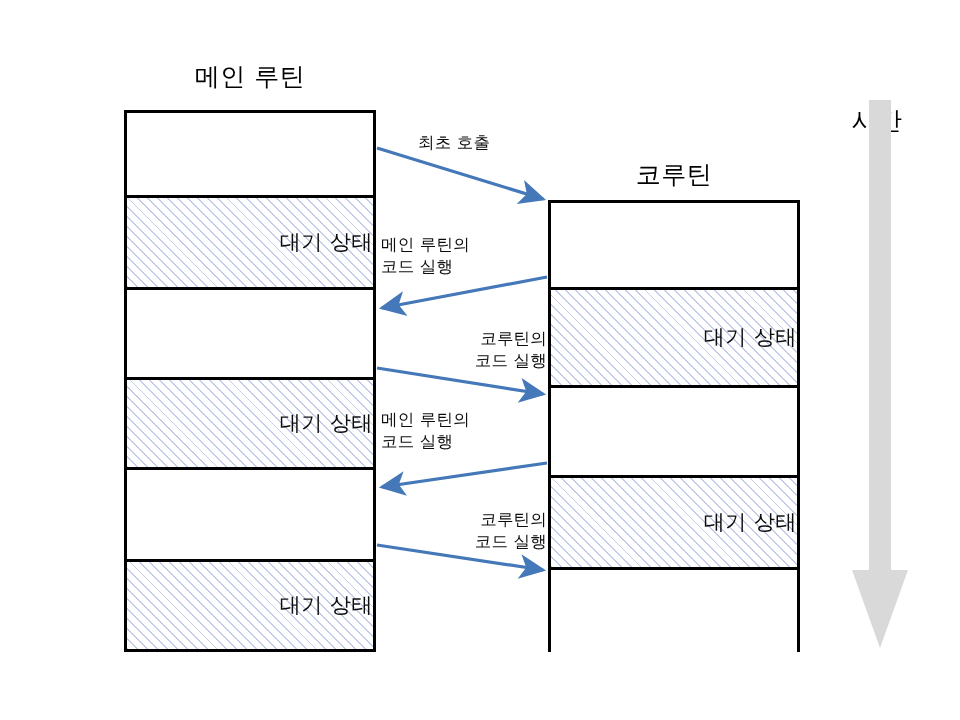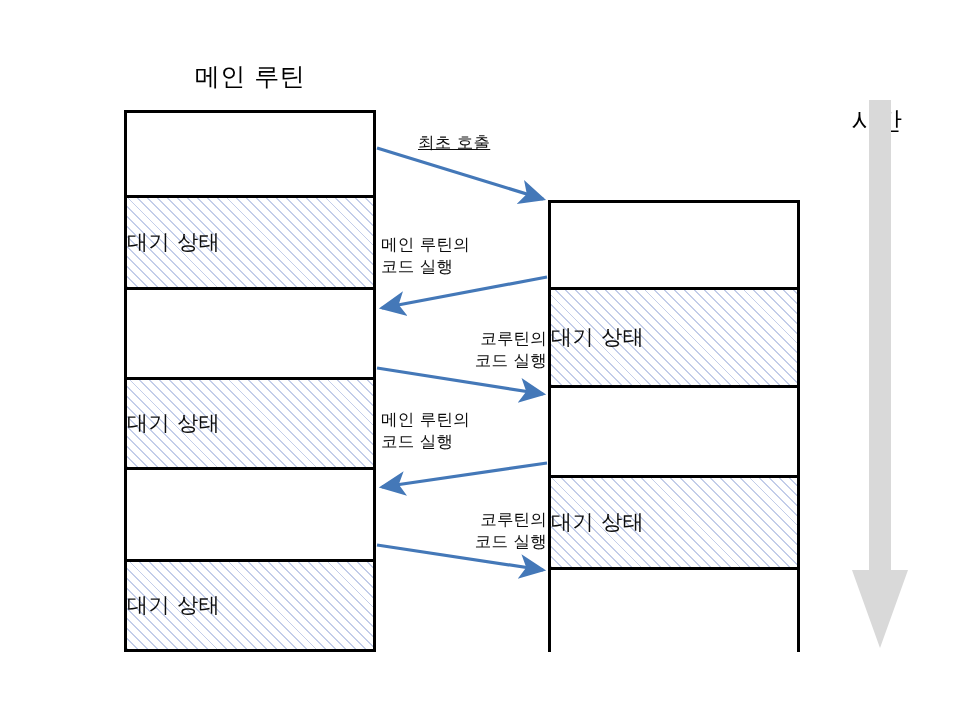--- a/index.html
+++ b/index.html
@@ -57,21 +57,21 @@
     height: 452px;
   }
 
   .block {
     position: relative;
     box-sizing: border-box;
     background: #ffffff;
     border-bottom: 3px solid #000000;
     display: flex;
     align-items: center;
-    justify-content: flex-start;
+    justify-content: flex-end;
     overflow: hidden;
   }
   .block:last-child { border-bottom: none; }
 
   .block.waiting {
     background-color: #ffffff;
     background-image: repeating-linear-gradient(
       45deg,
       #c3cde9 0px,
       #c3cde9 1.3px,
@@ -102,21 +102,21 @@
   
   .arrow-label {
     position: absolute;
     font-size: 16.5px;
     line-height: 1.33;
     color: #0d0d0d;
     white-space: pre-line;
     letter-spacing: 0.2px;
   }
 
-  #label-0 { left: 418px; top: 132px; width: 180px; text-align: left; text-decoration: underline; }
+  #label-0 { left: 418px; top: 132px; width: 180px; text-align: left; }
   #label-1 { left: 381px; top: 234px; width: 180px; }
   #label-2 { left: 375px; top: 328px; width: 172px; text-align: right; }
   #label-3 { left: 381px; top: 409px; width: 180px; }
   #label-4 { left: 375px; top: 509px; width: 172px; text-align: right; }
 
   
   #time-arrow {
     position: absolute;
     left: 848px;
     top: 100px;
@@ -124,20 +124,21 @@
     height: 552px;
   }
 </style>
 </head>
 <body>
 
 <div class="stage">
 
   <div class="col-title" id="title-main">메인 루틴</div>
 
+  <div class="col-title" id="title-coro">코루틴</div>
 
   <div class="col-title" id="title-time">시간</div>
 
   <div class="column" id="column-main">
     <div class="block" style="height:85px">
       <span class="block-label"></span>
     </div>
     <div class="block waiting" style="height:92px">
       <span class="block-label">대기 상태</span>
     </div>

